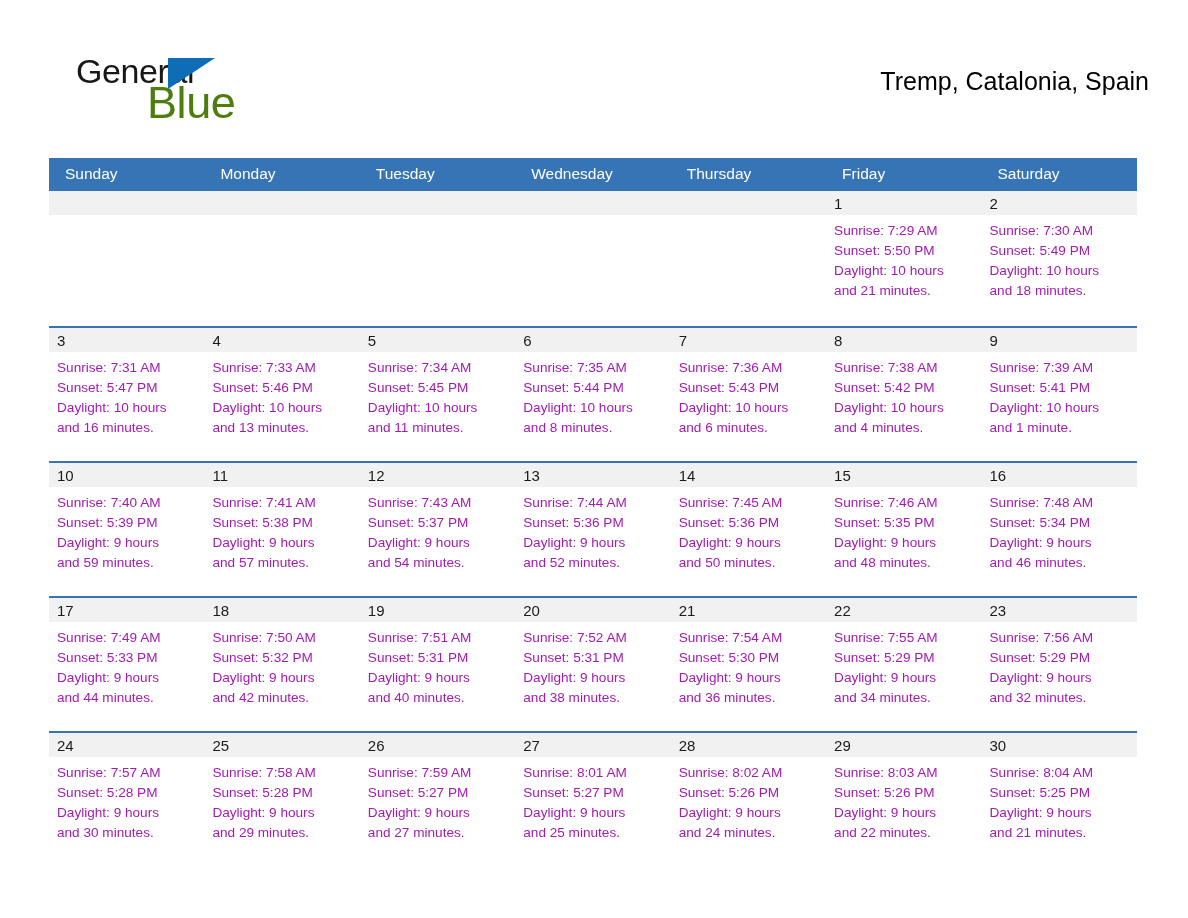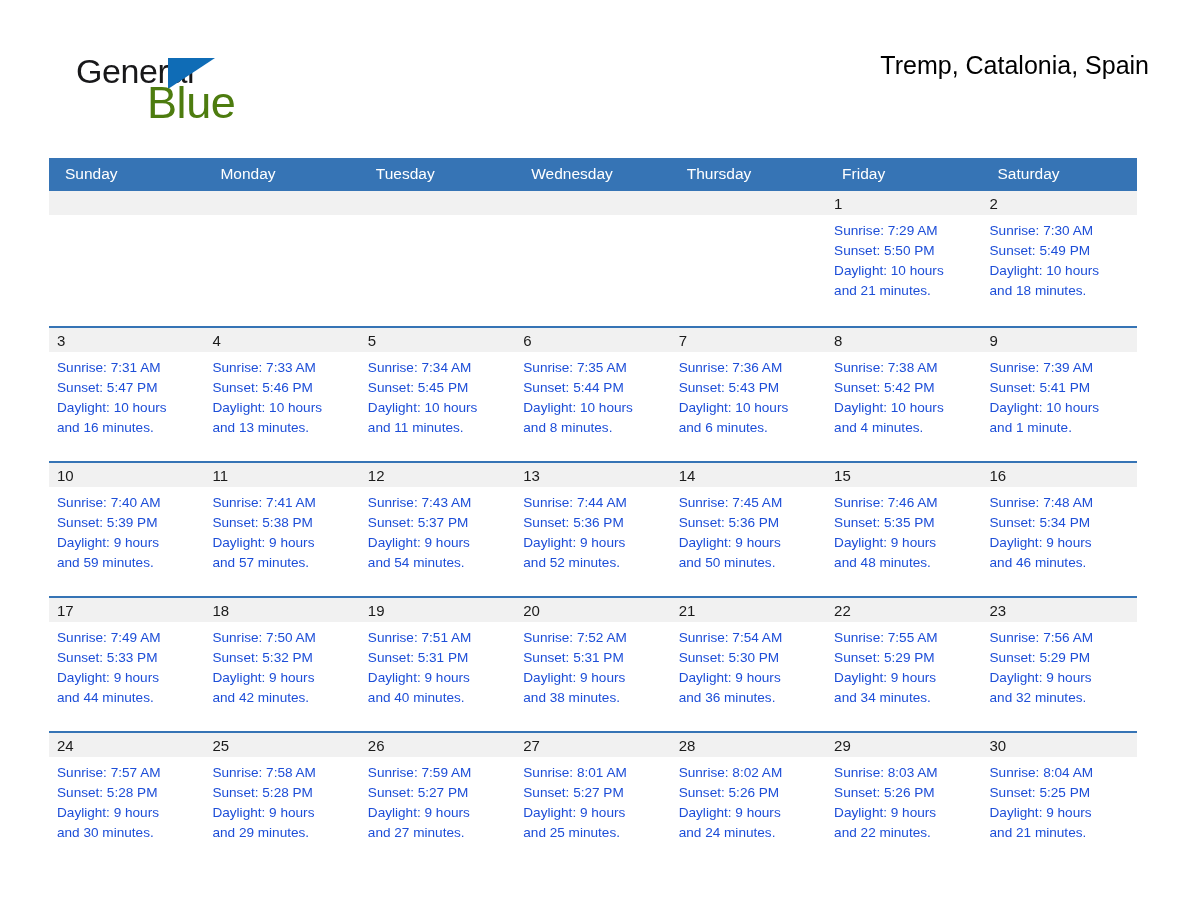--- a/index.html
+++ b/index.html
@@ -77,21 +77,21 @@
     line-height: 50px;
     color: #000000;
     font-weight: normal;
     margin: 0;
     letter-spacing: 0px;
   }
   .location {
     font-size: 25px;
     line-height: 34px;
     color: #000000;
-    margin: 4px 0 0 0;
+    margin: 20px 0 0 0;
     font-weight: normal;
   }
 
   
   .calendar {
     position: absolute;
     left: 49px;
     top: 158px;
     width: 1088px;
     border-collapse: collapse;
@@ -133,21 +133,21 @@
     line-height: 21px;
     color: #1b1b1b;
   }
   .daynum-band.empty {
     color: transparent;
   }
   .cell-body {
     padding: 6px 8px 0 8px;
     font-size: 13.6px;
     line-height: 20px;
-    color: #1d4ed8;
+    color: #a21caf;
   }
   .cell-body div {
     white-space: nowrap;
   }
   .blank .daynum-band {
     background: #F1F1F1;
   }
 </style>
 </head>
 <body>

